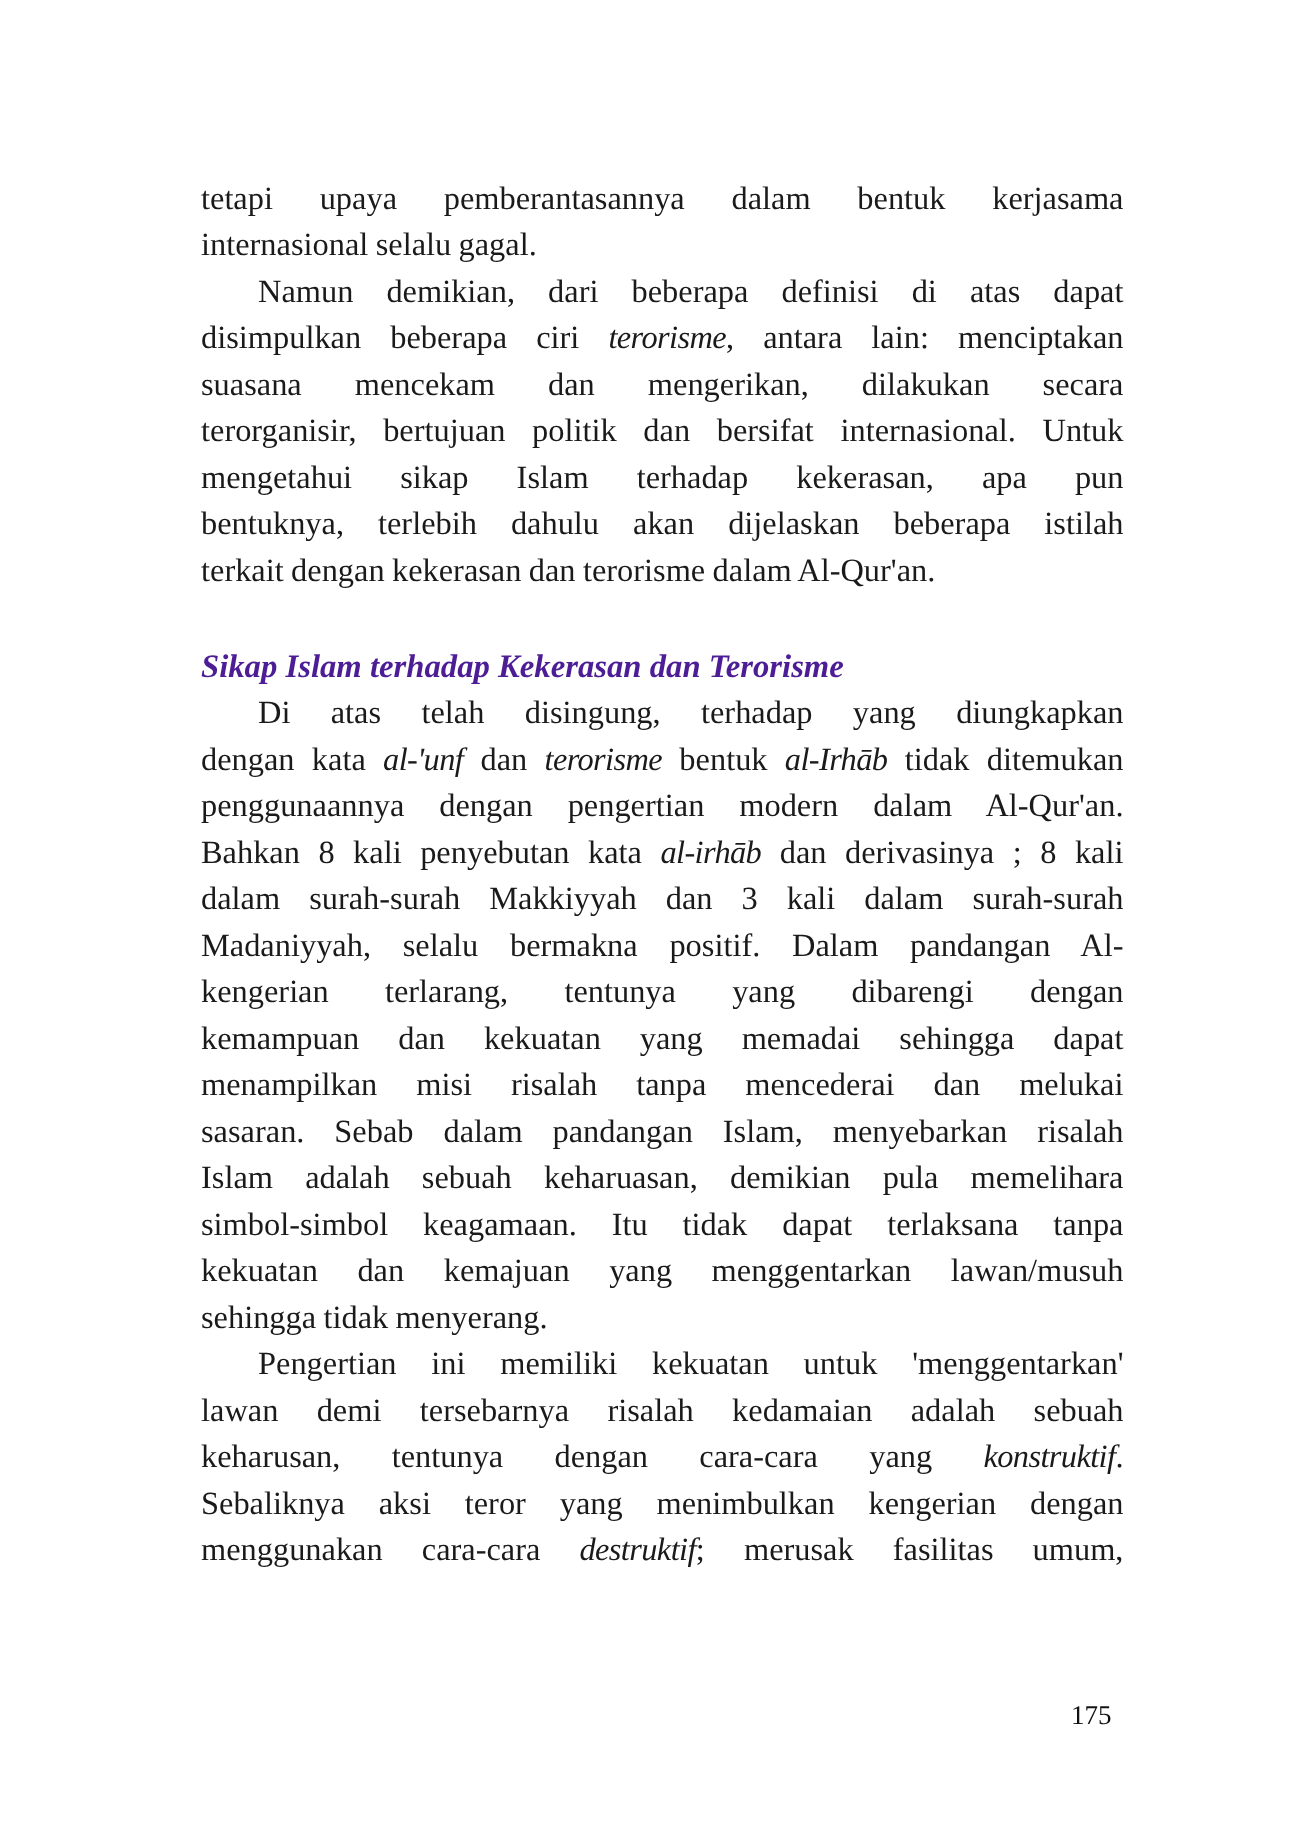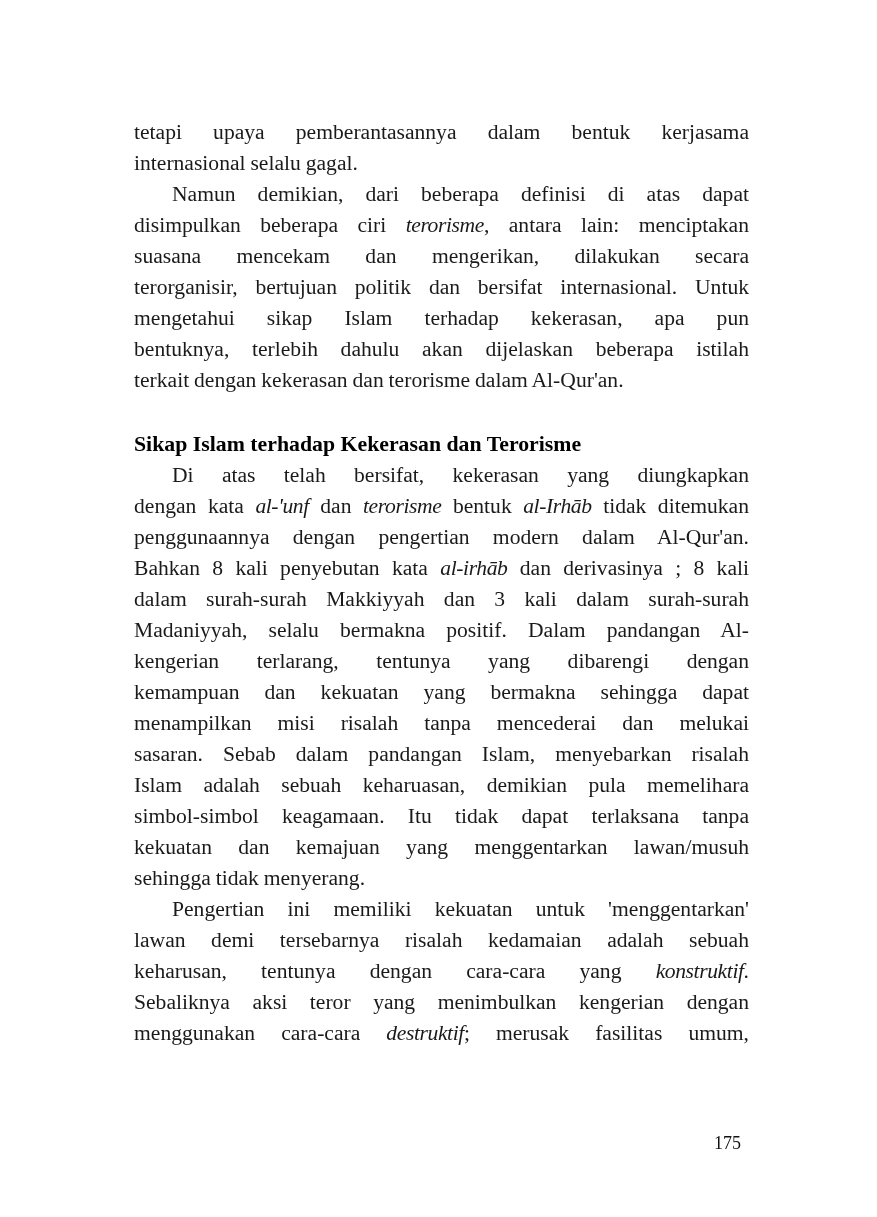--- a/index.html
+++ b/index.html
@@ -38,21 +38,22 @@
     }
     .tight { word-spacing: -1px; }
     .heading {
       position: absolute;
       left: 134px;
       top: 429px;
       width: 615px;
       font-size: 21.8px;
       font-weight: bold;
       line-height: 31px;
-      color: #000000;
+      color: #4c1d95;
+      font-style: italic;
     }
     em {
       font-style: italic;
       letter-spacing: -0.4px;
     }
     .page-number {
       position: absolute;
       left: 714px;
       top: 1133px;
       font-family: Liberation Serif, serif;
@@ -80,28 +81,28 @@
       <span class="line">mengetahui sikap Islam terhadap kekerasan, apa pun</span>
       <span class="line">bentuknya, terlebih dahulu akan dijelaskan beberapa istilah</span>
       <span class="line last">terkait dengan kekerasan dan terorisme dalam Al-Qur'an.</span>
     </p>
   </div>
 
   <div class="heading">Sikap Islam terhadap Kekerasan dan Terorisme</div>
 
   <div class="text-block" style="top:460px;">
     <p>
-      <span class="line" style="padding-left:38px;">Di atas telah bersifat, kekerasan yang diungkapkan</span>
+      <span class="line" style="padding-left:38px;">Di atas telah disingung, terhadap yang diungkapkan</span>
       <span class="line tight"><span>dengan kata </span><em>al-'unf</em><span> dan </span><em>terorisme</em><span> bentuk </span><em>al-Irhāb</em><span> tidak ditemukan</span></span>
       <span class="line">penggunaannya dengan pengertian modern dalam Al-Qur'an.</span>
       <span class="line"><span>Bahkan 8 kali penyebutan kata </span><em>al-irhāb</em><span> dan derivasinya ; 8 kali</span></span>
       <span class="line">dalam surah-surah Makkiyyah dan 3 kali dalam surah-surah</span>
       <span class="line">Madaniyyah, selalu bermakna positif. Dalam pandangan Al-</span>
       <span class="line">kengerian terlarang, tentunya yang dibarengi dengan</span>
-      <span class="line">kemampuan dan kekuatan yang bermakna sehingga dapat</span>
+      <span class="line">kemampuan dan kekuatan yang memadai sehingga dapat</span>
       <span class="line">menampilkan misi risalah tanpa mencederai dan melukai</span>
       <span class="line">sasaran. Sebab dalam pandangan Islam, menyebarkan risalah</span>
       <span class="line">Islam adalah sebuah keharuasan, demikian pula memelihara</span>
       <span class="line">simbol-simbol keagamaan. Itu tidak dapat terlaksana tanpa</span>
       <span class="line">kekuatan dan kemajuan yang menggentarkan lawan/musuh</span>
       <span class="line last">sehingga tidak menyerang.</span>
     </p>
     <p>
       <span class="line" style="padding-left:38px;">Pengertian ini memiliki kekuatan untuk 'menggentarkan'</span>
       <span class="line">lawan demi tersebarnya risalah kedamaian adalah sebuah</span>

